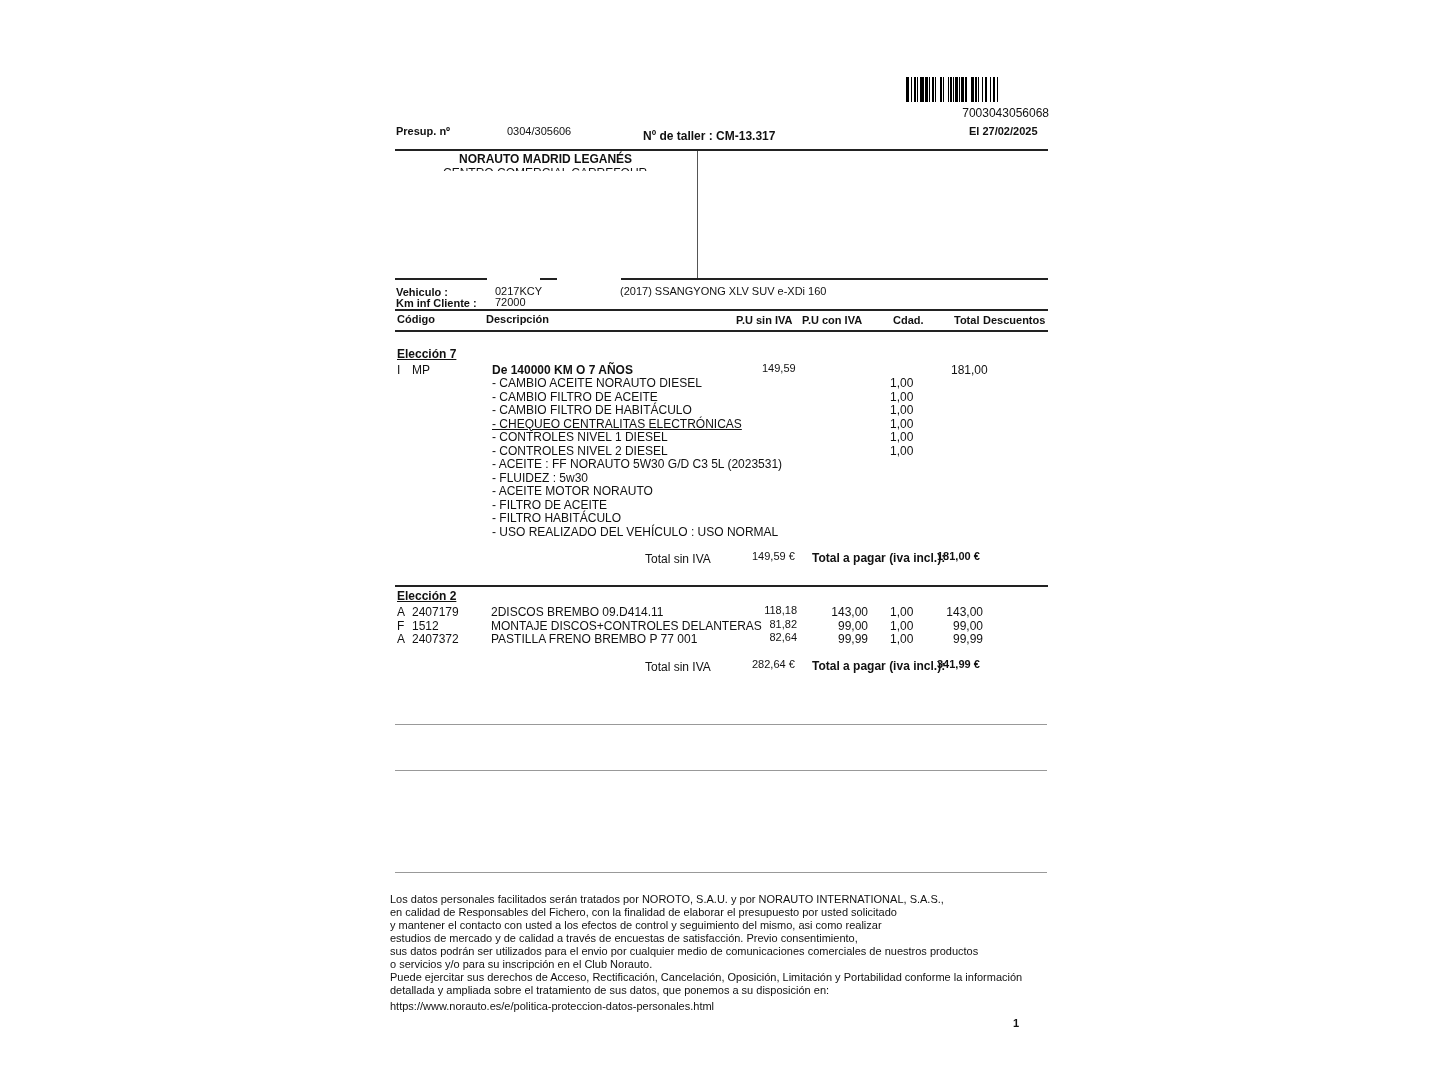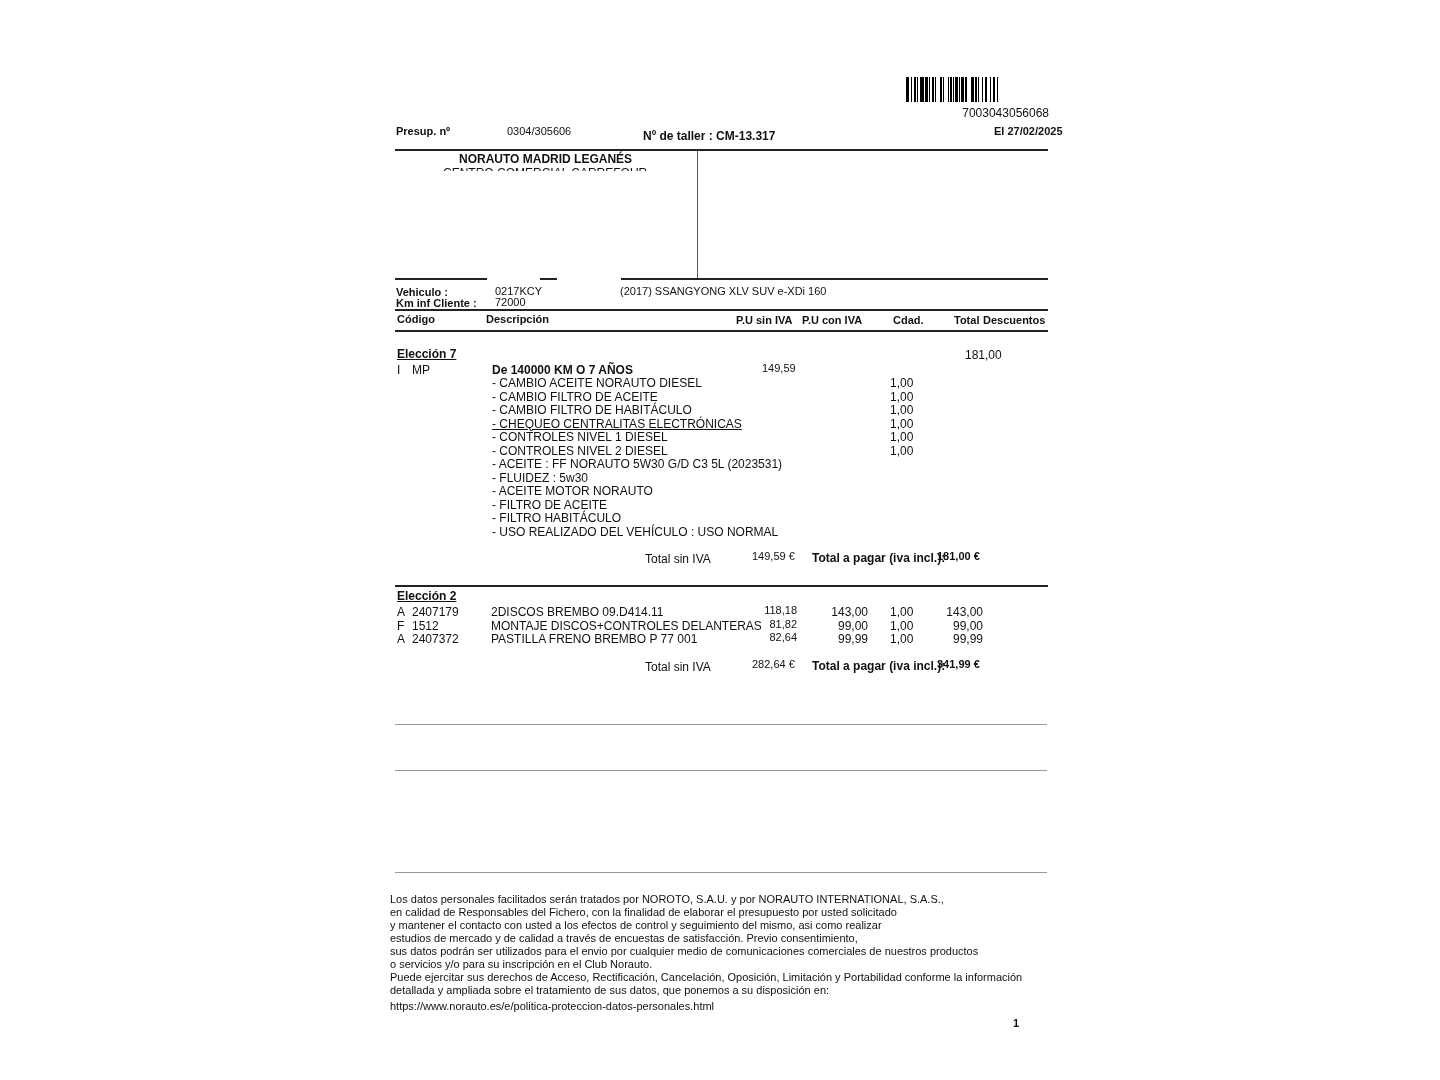--- a/index.html
+++ b/index.html
@@ -75,21 +75,21 @@
     <i style="width:2px"></i>
     <span style="width:2px"></span>
     <i style="width:2px"></i>
     <span style="width:1px"></span>
 </div>
 <div class="abs s10 right" style="left:948px; top:106px; width:101px;">7003043056068</div>
 
 <div class="abs s11 b" style="left:396px; top:125px;">Presup. nº</div>
 <div class="abs s11" style="left:507px; top:125px;">0304/305606</div>
 <div class="abs s12 b" style="left:643px; top:129px;">Nº de taller : CM-13.317</div>
-<div class="abs s11 b" style="left:969px; top:125px;margin-left:25px;">El 27/02/2025</div>
+<div class="abs s11 b" style="left:969px; top:125px;">El 27/02/2025</div>
 
 <div class="hr" style="left:395px; top:149px; width:653px; height:2px;"></div>
 
 <div class="abs s12 b" style="left:459px; top:152px;">NORAUTO MADRID LEGANÉS</div>
 <div class="abs clipline" style="left:443px; top:166px; width:210px;">
   <div class="s12" style="line-height:14px;">CENTRO COMERCIAL CARREFOUR</div>
 </div>
 <div class="vr" style="left:697px; top:151px; height:128px;"></div>
 
 <div class="hr" style="left:395px; top:278px; width:92px; height:2px;"></div>
@@ -112,21 +112,21 @@
 <div class="abs s11 b" style="left:954px; top:314px;">Total</div>
 <div class="abs s11 b" style="left:983px; top:314px; width:65px; overflow:hidden;"><span>Descuentos</span></div>
 
 <div class="hr" style="left:395px; top:330px; width:653px; height:2px;"></div>
 
 <div class="abs s12 b underline" style="left:397px; top:347px;">Elección 7</div>
 <div class="abs s10" style="left:397px; top:363px;">I</div>
 <div class="abs s10" style="left:412px; top:363px;">MP</div>
 <div class="abs s10" style="left:492px; top:363px;font-weight:bold;">De  140000 KM O  7 AÑOS</div>
 <div class="abs s11" style="left:762px; top:362px;">149,59</div>
-<div class="abs s10" style="left:951px; top:348px;margin-left:14px;">181,00</div>
+<div class="abs s10" style="left:951px; top:363px;">181,00</div>
 
 <div id="e1-lines">
     <div class="abs s10" style="left: 492px; top: 376px;">- CAMBIO ACEITE NORAUTO DIESEL</div>
     <div class="abs s10" style="left: 890px; top: 376px;">1,00</div>
     <div class="abs s10" style="left: 492px; top: 389.5px;">- CAMBIO FILTRO DE ACEITE</div>
     <div class="abs s10" style="left: 890px; top: 389.5px;">1,00</div>
     <div class="abs s10" style="left: 492px; top: 403px;">- CAMBIO FILTRO DE HABITÁCULO</div>
     <div class="abs s10" style="left: 890px; top: 403px;">1,00</div>
     <div class="abs s10" style="left: 492px; top: 416.5px; text-decoration: underline;">- CHEQUEO CENTRALITAS ELECTRÓNICAS</div>
     <div class="abs s10" style="left: 890px; top: 416.5px;">1,00</div>

